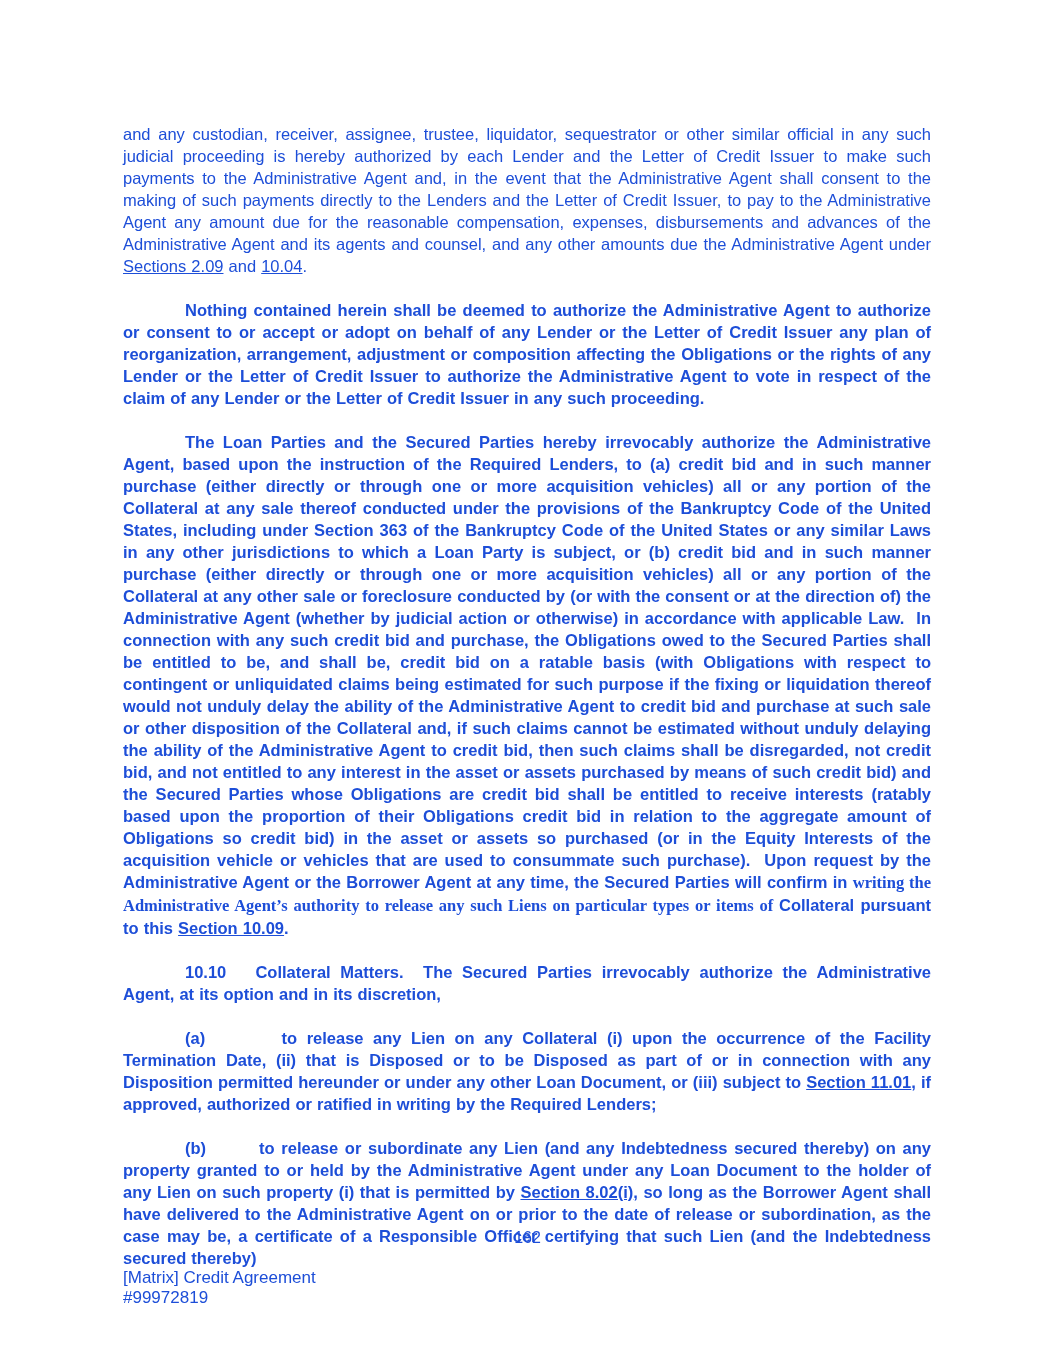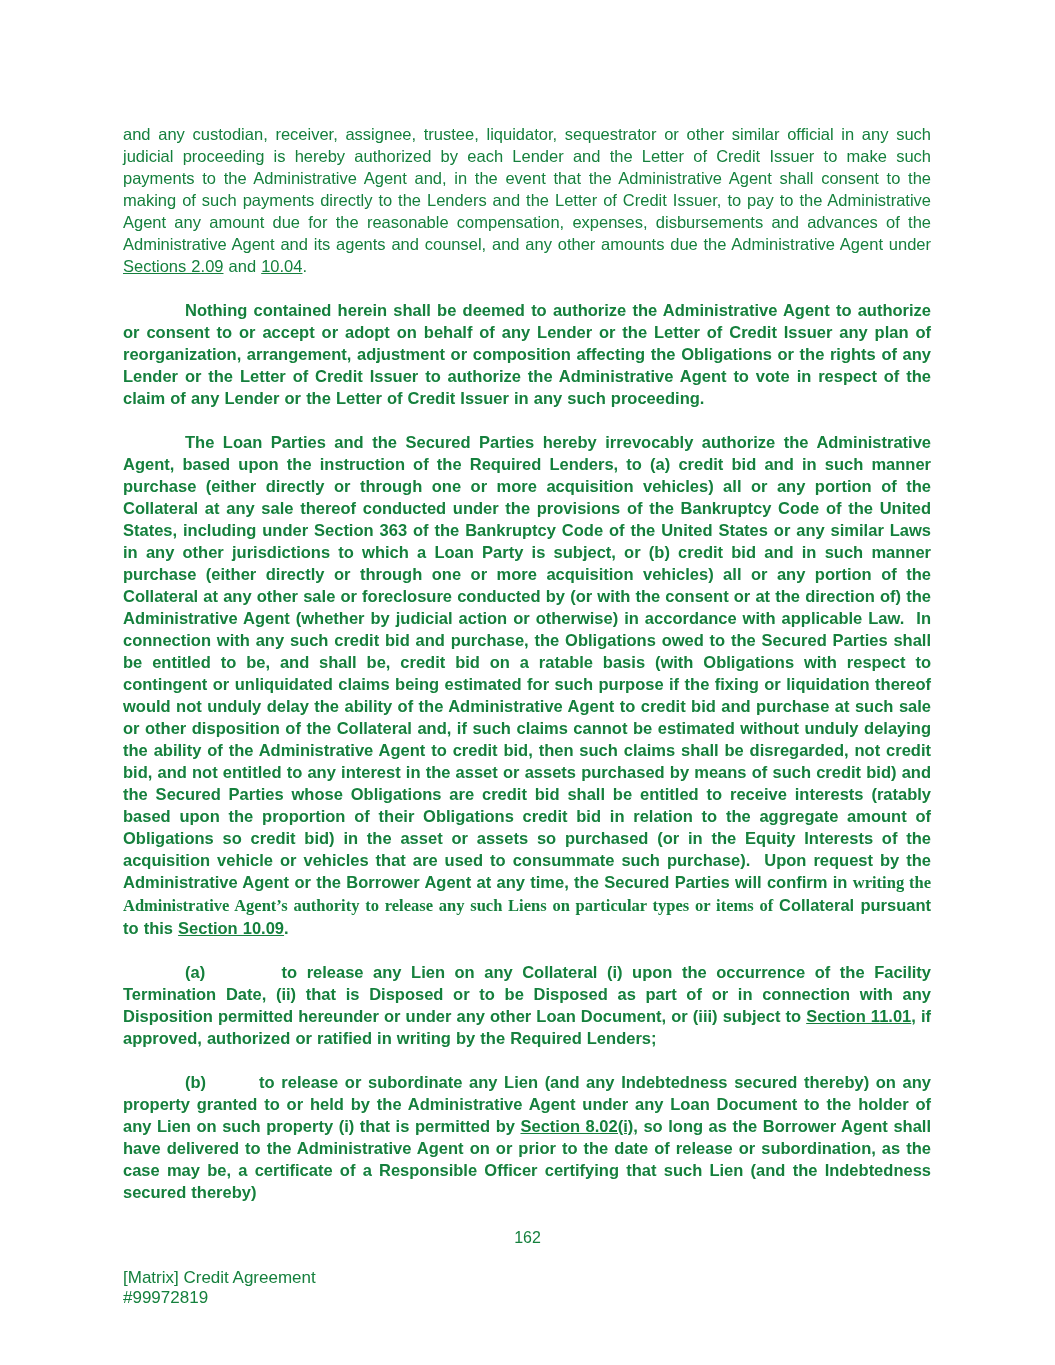--- a/index.html
+++ b/index.html
@@ -3,21 +3,21 @@
 <meta charset="utf-8">
 <style>
   * { margin: 0; padding: 0; box-sizing: border-box; }
   html, body { background: #ffffff; }
   .page {
     position: relative;
     width: 1055px;
     height: 1365px;
     background: #ffffff;
     font-family: "Liberation Sans", sans-serif;
-    color: #15803d;
+    color: #1d4ed8;
     overflow: hidden;
   }
   .content {
     position: absolute;
     left: 123px;
     top: 123px;
     width: 808px;
   }
   .para {
     font-size: 16.5px;
@@ -47,20 +47,21 @@
   }
 </style>
 </head>
 <body>
 
 <div class="page">
   <div class="content">
       <p class="para"><span>and any custodian, receiver, assignee, trustee, liquidator, sequestrator or other similar official in any such judicial proceeding is hereby authorized by each Lender and the Letter of Credit Issuer to make such payments to the Administrative Agent and, in the event that the Administrative Agent shall consent to the making of such payments directly to the Lenders and the Letter of Credit Issuer, to pay to the Administrative Agent any amount due for the reasonable compensation, expenses, disbursements and advances of the Administrative Agent and its agents and counsel, and any other amounts due the Administrative Agent under </span><span class="u">Sections 2.09</span><span> and </span><span class="u">10.04</span><span>.</span></p>
       <p class="para indent"><span>Nothing contained herein shall be deemed to authorize the Administrative Agent to authorize or consent to or accept or adopt on behalf of any Lender or the Letter of Credit Issuer any plan of reorganization, arrangement, adjustment or composition affecting the Obligations or the rights of any Lender or the Letter of Credit Issuer to authorize the Administrative Agent to vote in respect of the claim of any Lender or the Letter of Credit Issuer in any such proceeding.</span></p>
       <p class="para indent"><span>The Loan Parties and the Secured Parties hereby irrevocably authorize the Administrative Agent, based upon the instruction of the Required Lenders, to (a) credit bid and in such manner purchase (either directly or through one or more acquisition vehicles) all or any portion of the Collateral at any sale thereof conducted under the provisions of the Bankruptcy Code of the United States, including under Section 363 of the Bankruptcy Code of the United States or any similar Laws in any other jurisdictions to which a Loan Party is subject, or (b) credit bid and in such manner purchase (either directly or through one or more acquisition vehicles) all or any portion of the Collateral at any other sale or foreclosure conducted by (or with the consent or at the direction of) the Administrative Agent (whether by judicial action or otherwise) in accordance with applicable Law.&nbsp; In connection with any such credit bid and purchase, the Obligations owed to the Secured Parties shall be entitled to be, and shall be, credit bid on a ratable basis (with Obligations with respect to contingent or unliquidated claims being estimated for such purpose if the fixing or liquidation thereof would not unduly delay the ability of the Administrative Agent to credit bid and purchase at such sale or other disposition of the Collateral and, if such claims cannot be estimated without unduly delaying the ability of the Administrative Agent to credit bid, then such claims shall be disregarded, not credit bid, and not entitled to any interest in the asset or assets purchased by means of such credit bid) and the Secured Parties whose Obligations are credit bid shall be entitled to receive interests (ratably based upon the proportion of their Obligations credit bid in relation to the aggregate amount of Obligations so credit bid) in the asset or assets so purchased (or in the Equity Interests of the acquisition vehicle or vehicles that are used to consummate such purchase).&nbsp; Upon request by the Administrative Agent or the Borrower Agent at any time, the Secured Parties will confirm in </span><span class="serif">writing the Administrative Agent’s authority to release any such Liens on particular types or items of </span><span>Collateral pursuant to this </span><span class="u">Section 10.09</span><span>.</span></p>
+      <p class="para indent"><span>10.10&nbsp;&nbsp;&nbsp;Collateral Matters.&nbsp; The Secured Parties irrevocably authorize the Administrative Agent, at its option and in its discretion,</span></p>
       <p class="para indent"><span>(a)&nbsp;&nbsp;&nbsp;&nbsp;&nbsp;&nbsp;&nbsp;&nbsp;to release any Lien on any Collateral (i) upon the occurrence of the Facility Termination Date, (ii) that is Disposed or to be Disposed as part of or in connection with any Disposition permitted hereunder or under any other Loan Document, or (iii) subject to </span><span class="u">Section 11.01</span><span>, if approved, authorized or ratified in writing by the Required Lenders;</span></p>
       <p class="para indent"><span>(b)&nbsp;&nbsp;&nbsp;&nbsp;&nbsp;&nbsp;&nbsp;&nbsp;to release or subordinate any Lien (and any Indebtedness secured thereby) on any property granted to or held by the Administrative Agent under any Loan Document to the holder of any Lien on such property (i) that is permitted by </span><span class="u">Section 8.02(i)</span><span>, so long as the Borrower Agent shall have delivered to the Administrative Agent on or prior to the date of release or subordination, as the case may be, a certificate of a Responsible Officer certifying that such Lien (and the Indebtedness secured thereby)</span></p>
     </div>
 
   <div class="page-number">162</div>
 
   <div class="footer">
     <div>[Matrix] Credit Agreement</div>
     <div>#99972819</div>
   </div>

